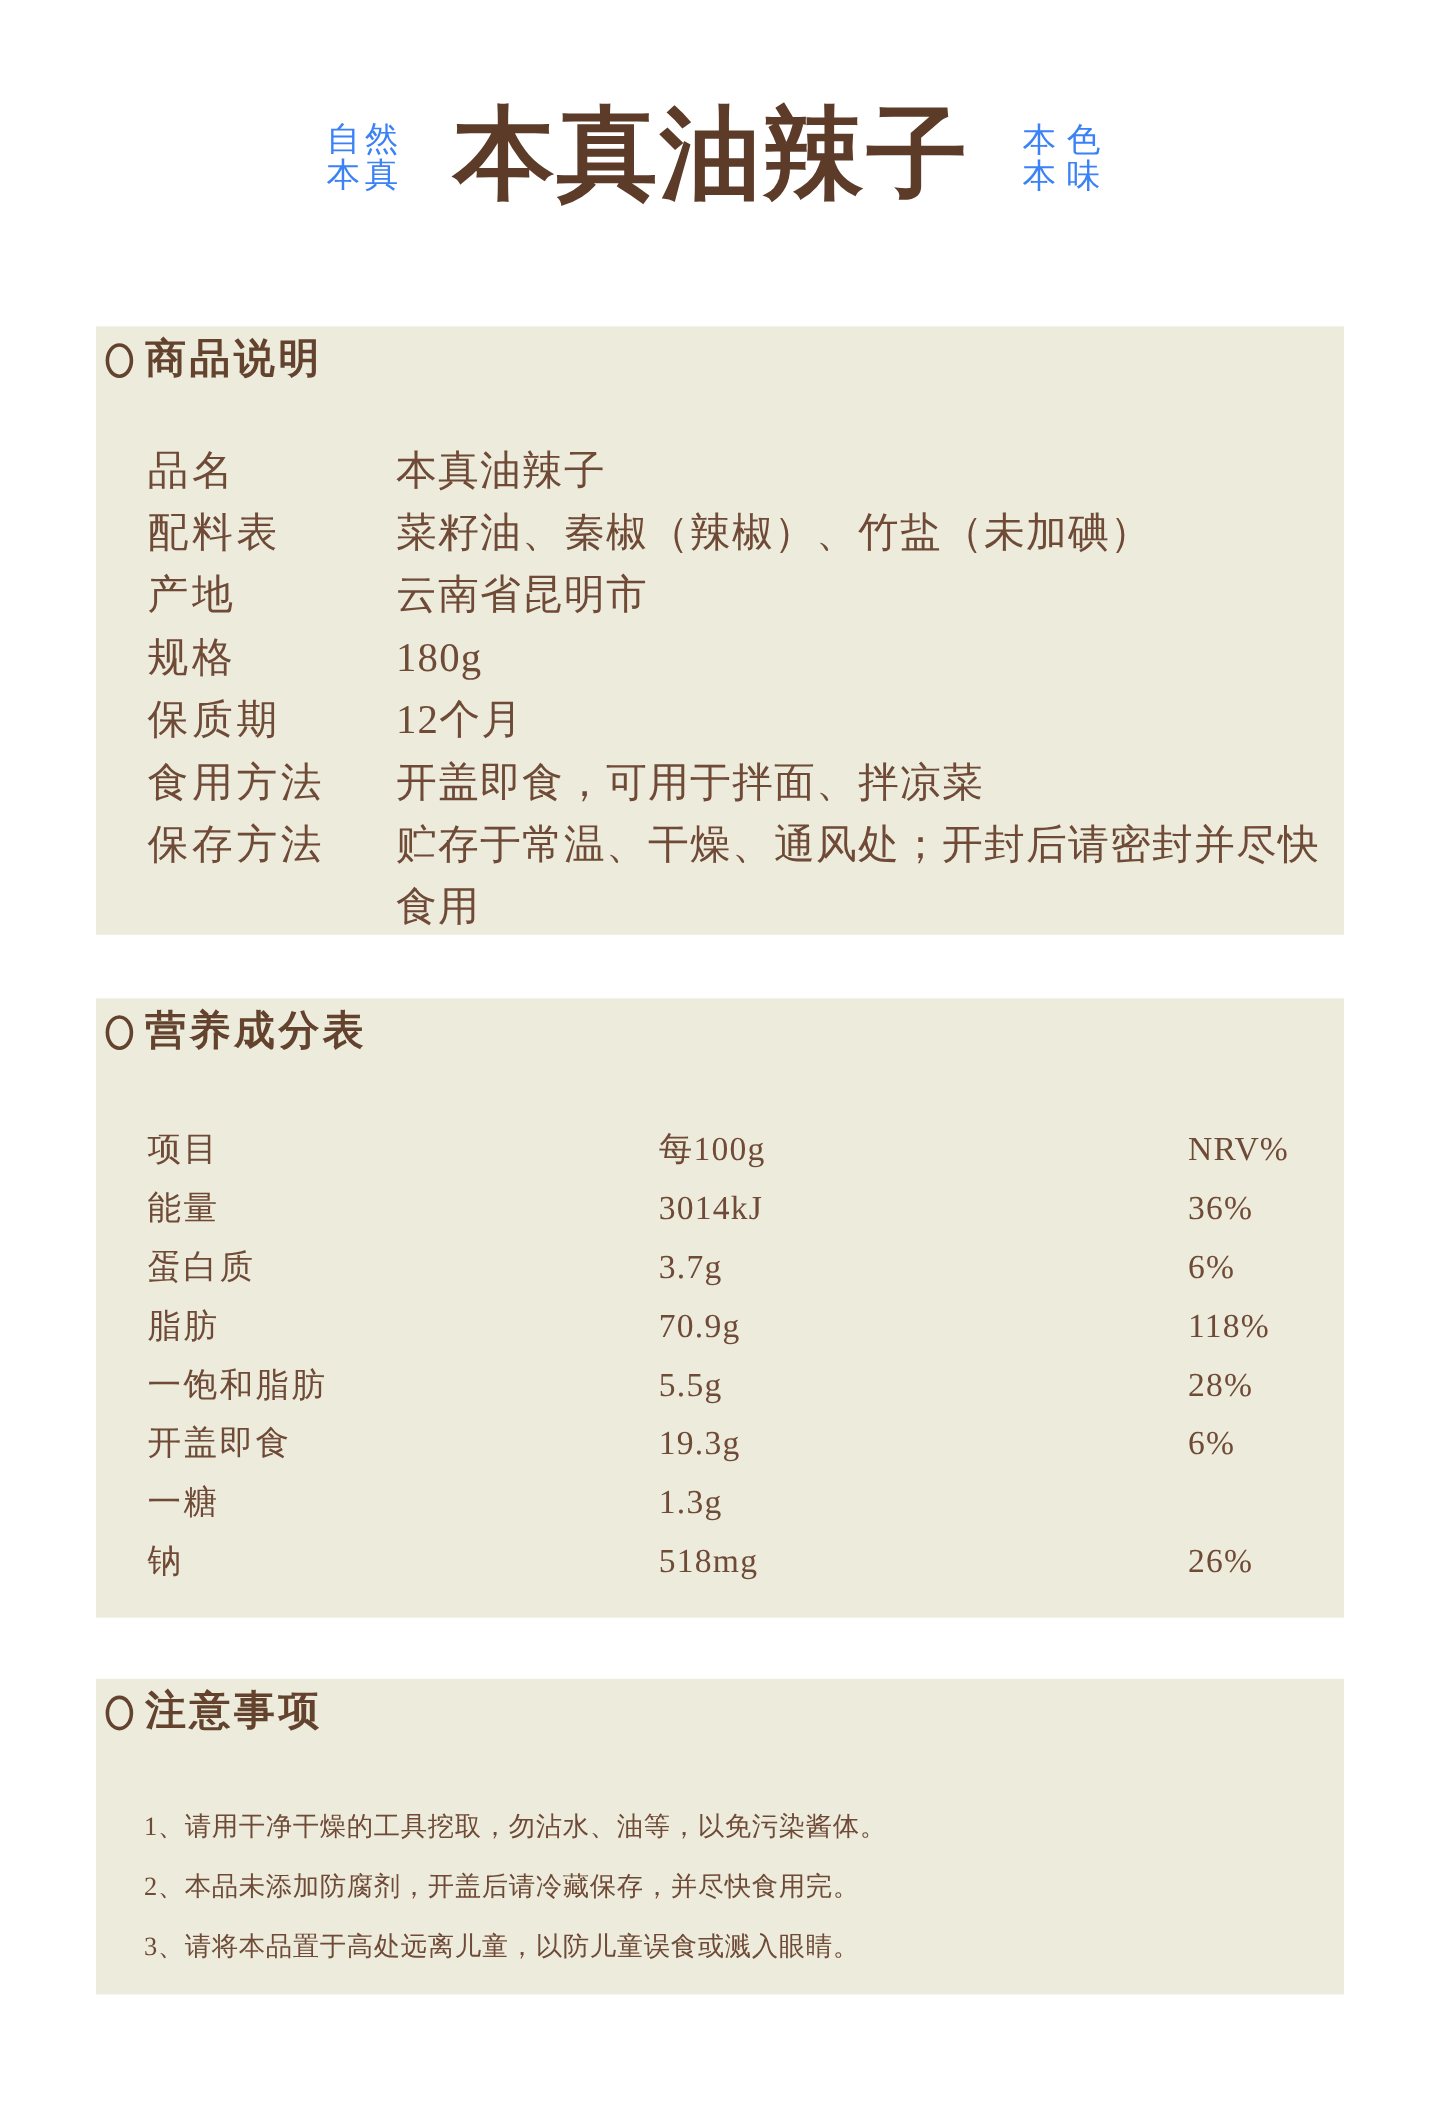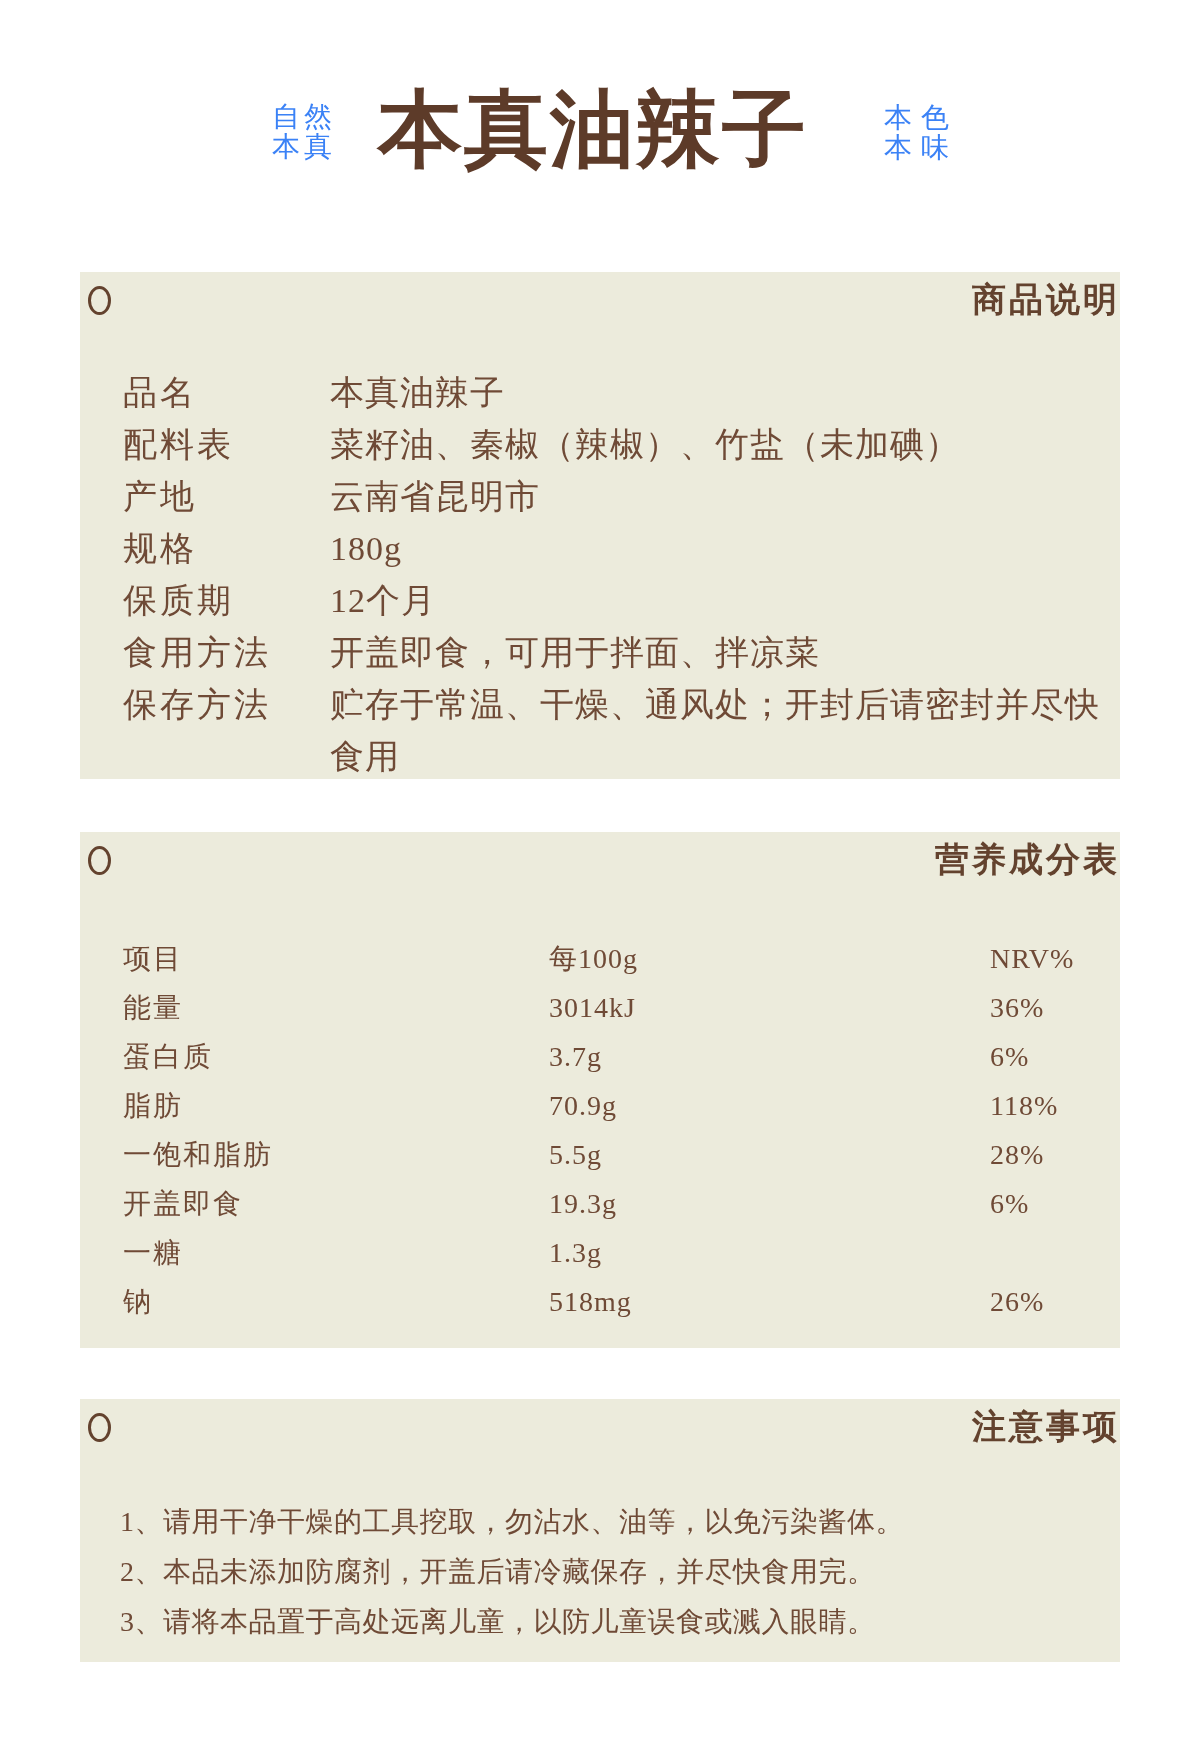--- a/index.html
+++ b/index.html
@@ -15,21 +15,21 @@
 
   
   .tagline {
     position: absolute;
     font-size: 28px;
     line-height: 30px;
     color: #3b82f6;
     white-space: nowrap;
   }
   .tagline-left  { left: 272px; top: 102px; letter-spacing: 4px; }
-  .tagline-right { left: 884px; top: 103px; letter-spacing: 9px; text-align: center; }
+  .tagline-right { left: 852px; top: 103px; letter-spacing: 9px; text-align: center; }
   .main-title {
     position: absolute;
     left: 378px;
     top: 88px;
     font-size: 84px;
     line-height: 1;
     font-weight: 700;
     letter-spacing: 2px;
     color: #5d3b29;
     white-space: nowrap;
@@ -50,21 +50,20 @@
   .section-heading {
     display: flex;
     align-items: center;
     gap: 10px;
     margin: 8px 0 0 8px;
     font-size: 34px;
     line-height: 40px;
     letter-spacing: 3px;
     font-weight: 600;
     color: #63422e;
-    justify-content: space-between;
   }
   .circle-icon {
     width: 23px;
     height: 29px;
     border: 3px solid #63422e;
     border-radius: 50%;
     flex: 0 0 auto;
     box-sizing: border-box;
   }
 
@@ -74,21 +73,21 @@
   .info-label { letter-spacing: 3px; }
   .info-value { letter-spacing: 1px; }
 
   
   .nutri-table { margin: 54px 20px 0 43px; font-size: 28px; }
   .nutri-row   { display: grid; grid-template-columns: 426px 441px 1fr; line-height: 49px; }
   .nutri-cell  { letter-spacing: 1px; }
   .nutri-item  { letter-spacing: 2px; }
 
   
-  .notice-list { margin: 50px 20px 0 40px; font-size: 28px; }
+  .notice-list { margin: 50px 20px 0 40px; font-size: 22px; }
   .notice-item { line-height: 50px; letter-spacing: 0.5px; }
 </style>
 </head>
 <body>
 
 <div class="page">
 
   <div class="tagline tagline-left">
     <div>自然</div>
     <div>本真</div>

